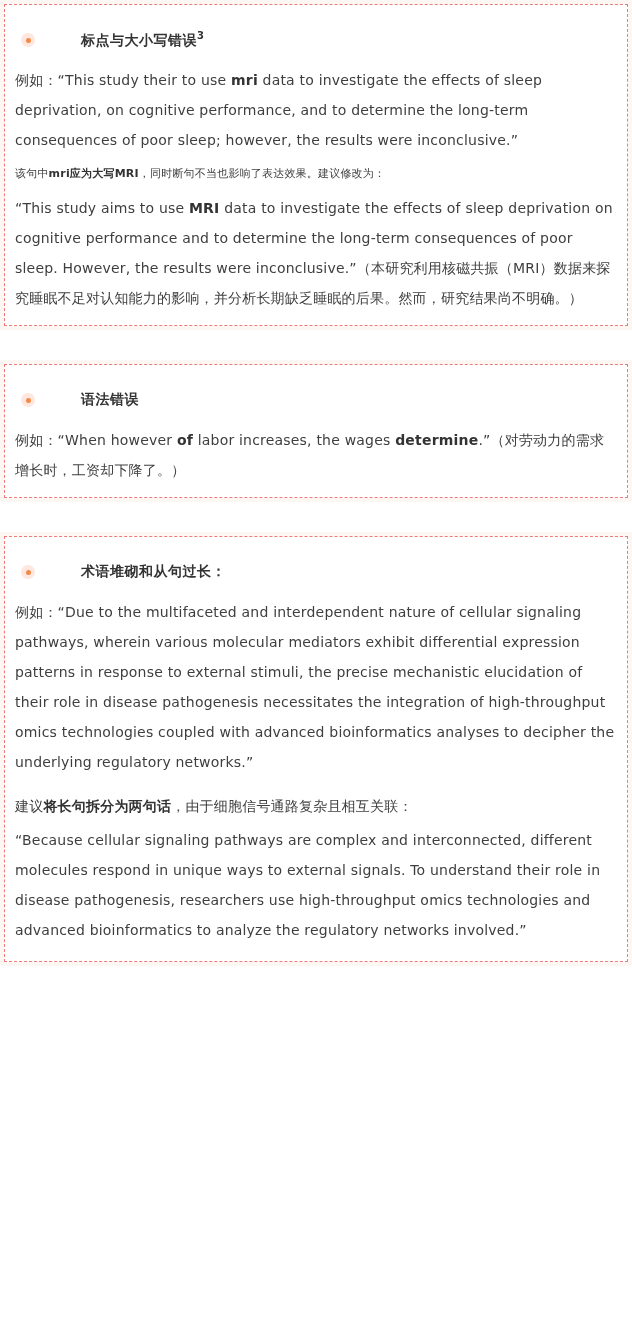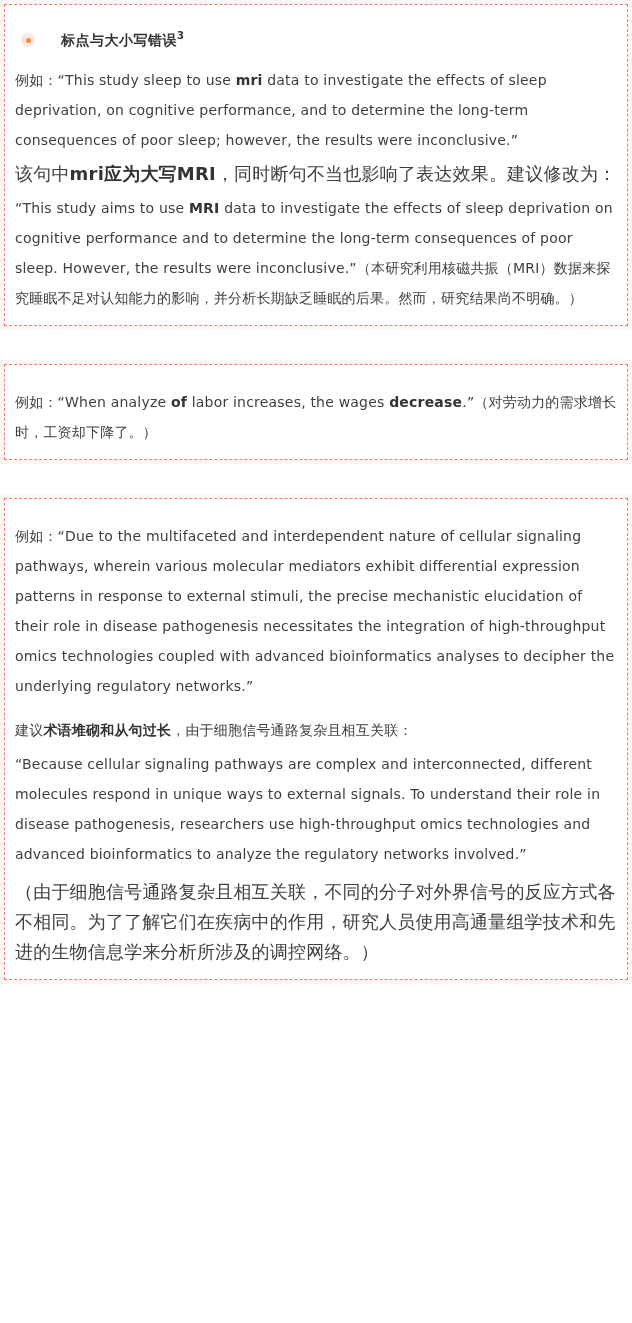--- a/index.html
+++ b/index.html
@@ -1,56 +1,63 @@
 <!DOCTYPE html>
 <html><head>
 <meta charset="utf-8">
 <style>
   html, body { margin: 0; padding: 0; background: #ffffff; }
   body { width: 632px; height: 1323px; overflow: hidden; font-family: "DejaVu Sans", "Liberation Sans", sans-serif; color: #3e3e3e; }
   .card-wrap { background: #fdf7f3; padding: 4px 4px 4px 4px; }
   .card { border: 1px dashed #f07a7a; background: #ffffff; padding: 22px 10px 8px 10px; }
-  .heading { display: flex; align-items: center; height: 26px; margin-bottom: 12px; }
+  .heading { display: flex; align-items: center; height: 26px; margin-bottom: 12px; gap: 20px; }
   .bullet { width: 14px; height: 14px; border-radius: 50%; background: #fde7df; display: flex; align-items: center; justify-content: center; margin-left: 6px; margin-right: 26px; }
   .bullet::after { content: ""; width: 5px; height: 5px; border-radius: 50%; background: #f28a4a; display: block; }
   .heading-text { font-size: 14px; font-weight: bold; color: #333333; letter-spacing: 0.5px; }
   .heading-text sup { font-size: 10px; }
   p { margin: 0 0 4px 0; font-size: 14px; line-height: 30px; letter-spacing: 0.2px; }
-  p.cn { font-size: 18px; line-height: 30px; }
+  p.cn { font-size: 11px; line-height: 30px; }
   p .note { font-size: 14px; }
   b { color: #333333; }
   .gap { height: 30px; background: #ffffff; }
   .spacer { height: 14px; }
 </style>
 </head>
 <body>
 
 <div class="card-wrap">
   <div class="card">
     <div class="heading">
       <span class="bullet"></span>
       <span class="heading-text"><span>标点与大小写错误</span><sup>3</sup></span>
     </div>
-    <p><span>例如：“This study sleep to use </span><b>mri</b><span> data to investigate the effects of sleep deprivation, on cognitive performance, and to determine the long-term consequences of poor sleep; however, the results were inconclusive.”</span></p>
+    <p><span>例如：“This study their to use </span><b>mri</b><span> data to investigate the effects of sleep deprivation, on cognitive performance, and to determine the long-term consequences of poor sleep; however, the results were inconclusive.”</span></p>
     <p class="cn"><span>该句中</span><b>mri应为大写MRI</b><span>，同时断句不当也影响了表达效果。建议修改为：</span></p>
     <p><span>“This study aims to use </span><b>MRI</b><span> data to investigate the effects of sleep deprivation on cognitive performance and to determine the long-term consequences of poor sleep. However, the results were inconclusive.”</span><span class="note">（本研究利用核磁共振（MRI）数据来探究睡眠不足对认知能力的影响，并分析长期缺乏睡眠的后果。然而，研究结果尚不明确。）</span></p>
   </div>
 </div>
 
 <div class="gap"></div>
 
 <div class="card-wrap">
   <div class="card">
-    <p><span>例如：“When analyze </span><b>of</b><span> labor increases, the wages </span><b>decrease</b><span>.”</span><span class="note">（对劳动力的需求增长时，工资却下降了。）</span></p>
+    <div class="heading">
+      <span class="bullet"></span>
+      <span class="heading-text">语法错误</span>
+    </div>
+    <p><span>例如：“When however </span><b>of</b><span> labor increases, the wages </span><b>determine</b><span>.”</span><span class="note">（对劳动力的需求增长时，工资却下降了。）</span></p>
   </div>
 </div>
 
 <div class="gap"></div>
 
 <div class="card-wrap">
   <div class="card">
+    <div class="heading">
+      <span class="bullet"></span>
+      <span class="heading-text">术语堆砌和从句过长：</span>
+    </div>
     <p style="margin-bottom:0">例如：“Due to the multifaceted and interdependent nature of cellular signaling pathways, wherein various molecular mediators exhibit differential expression patterns in response to external stimuli, the precise mechanistic elucidation of their role in disease pathogenesis necessitates the integration of high-throughput omics technologies coupled with advanced bioinformatics analyses to decipher the underlying regulatory networks.”</p>
     <div class="spacer"></div>
-    <p><span>建议</span><b>术语堆砌和从句过长</b><span>，由于细胞信号通路复杂且相互关联：</span></p>
+    <p><span>建议</span><b>将长句拆分为两句话</b><span>，由于细胞信号通路复杂且相互关联：</span></p>
     <p style="margin-bottom:8px">“Because cellular signaling pathways are complex and interconnected, different molecules respond in unique ways to external signals. To understand their role in disease pathogenesis, researchers use high-throughput omics technologies and advanced bioinformatics to analyze the regulatory networks involved.”</p>
-    <p class="cn">（由于细胞信号通路复杂且相互关联，不同的分子对外界信号的反应方式各不相同。为了了解它们在疾病中的作用，研究人员使用高通量组学技术和先进的生物信息学来分析所涉及的调控网络。）</p>
   </div>
 </div>
 
 </body></html>

